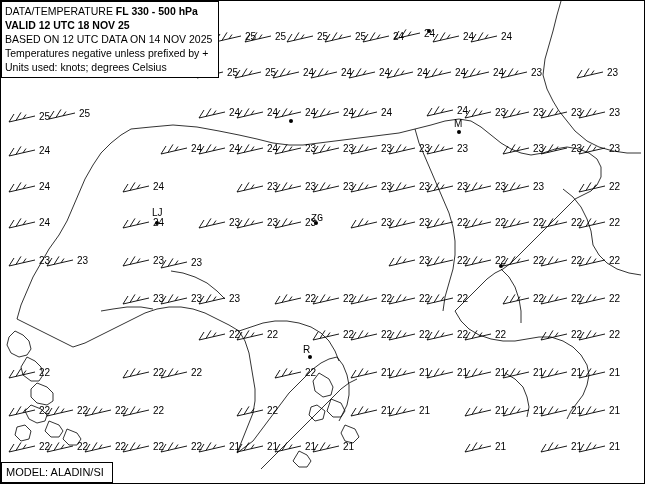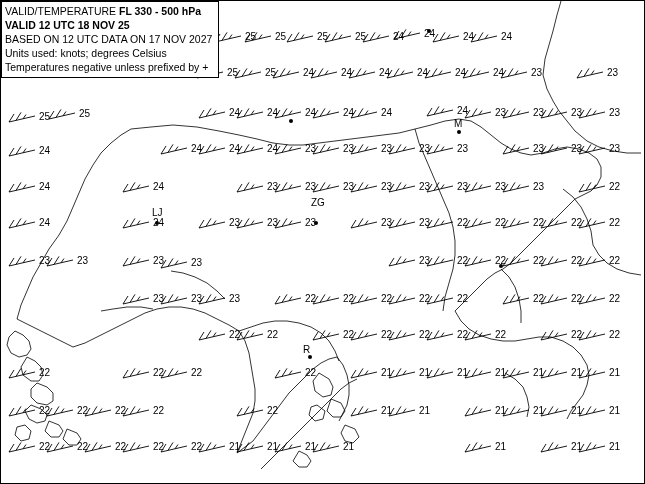--- a/index.html
+++ b/index.html
@@ -1019,33 +1019,36 @@
       <div class="temp-label" style="left: 190px; top: 441px;">22</div>
       <div class="temp-label" style="left: 228px; top: 441px;">21</div>
       <div class="temp-label" style="left: 266px; top: 441px;">21</div>
       <div class="temp-label" style="left: 304px; top: 441px;">21</div>
       <div class="temp-label" style="left: 342px; top: 441px;">21</div>
       <div class="temp-label" style="left: 494px; top: 441px;">21</div>
       <div class="temp-label" style="left: 570px; top: 441px;">21</div>
       <div class="temp-label" style="left: 608px; top: 441px;">21</div>
       <div class="city-label" style="left: 151px; top: 207px;">LJ</div>
       <div style="position: absolute; left: 154px; top: 220px; width: 4px; height: 4px; background: rgb(0, 0, 0); border-radius: 50%; z-index: 21;"></div>
-      <div class="city-label" style="left: 310px; top: 197px;">ZG</div>
+      <div class="city-label" style="left: 310px; top: 213px; font-family: Liberation Mono, monospace;">ZG</div>
       <div style="position: absolute; left: 313px; top: 220px; width: 4px; height: 4px; background: rgb(0, 0, 0); border-radius: 50%; z-index: 21;"></div>
       <div class="city-label" style="left: 453px; top: 118px;">M</div>
       <div style="position: absolute; left: 456px; top: 129px; width: 4px; height: 4px; background: rgb(0, 0, 0); border-radius: 50%; z-index: 21;"></div>
       <div class="city-label" style="left: 302px; top: 344px;">R</div>
       <div style="position: absolute; left: 307px; top: 354px; width: 4px; height: 4px; background: rgb(0, 0, 0); border-radius: 50%; z-index: 21;"></div>
       <div style="position: absolute; left: 288px; top: 118px; width: 4px; height: 4px; background: rgb(0, 0, 0); border-radius: 50%; z-index: 21;"></div>
       <div style="position: absolute; left: 426px; top: 28px; width: 4px; height: 4px; background: rgb(0, 0, 0); border-radius: 50%; z-index: 21;"></div>
       <div style="position: absolute; left: 498px; top: 263px; width: 4px; height: 4px; background: rgb(0, 0, 0); border-radius: 50%; z-index: 21;"></div>
     </div>
 
   <div class="header-box">
-    <div><span>VALID/TEMPERATURE </span><span class="bold">FL 330 - 500 hPa</span></div>
+    <div><span>DATA/TEMPERATURE </span><span class="bold">FL 330 - 500 hPa</span></div>
     <div class="bold">VALID 12 UTC 18 NOV 25</div>
-    <div>BASED ON 12 UTC DATA ON 17 NOV 2027</div>
+    <div>BASED ON 12 UTC DATA ON 14 NOV 2025</div>
+    <div>Temperatures negative unless prefixed by +</div>
     <div>Units used: knots; degrees Celsius</div>
-    <div>Temperatures negative unless prefixed by +</div>
   </div>
 
+  <div class="footer-box">
+    <span>MODEL: ALADIN/SI</span>
+  </div>
 
 </div>
 
 </body></html>

